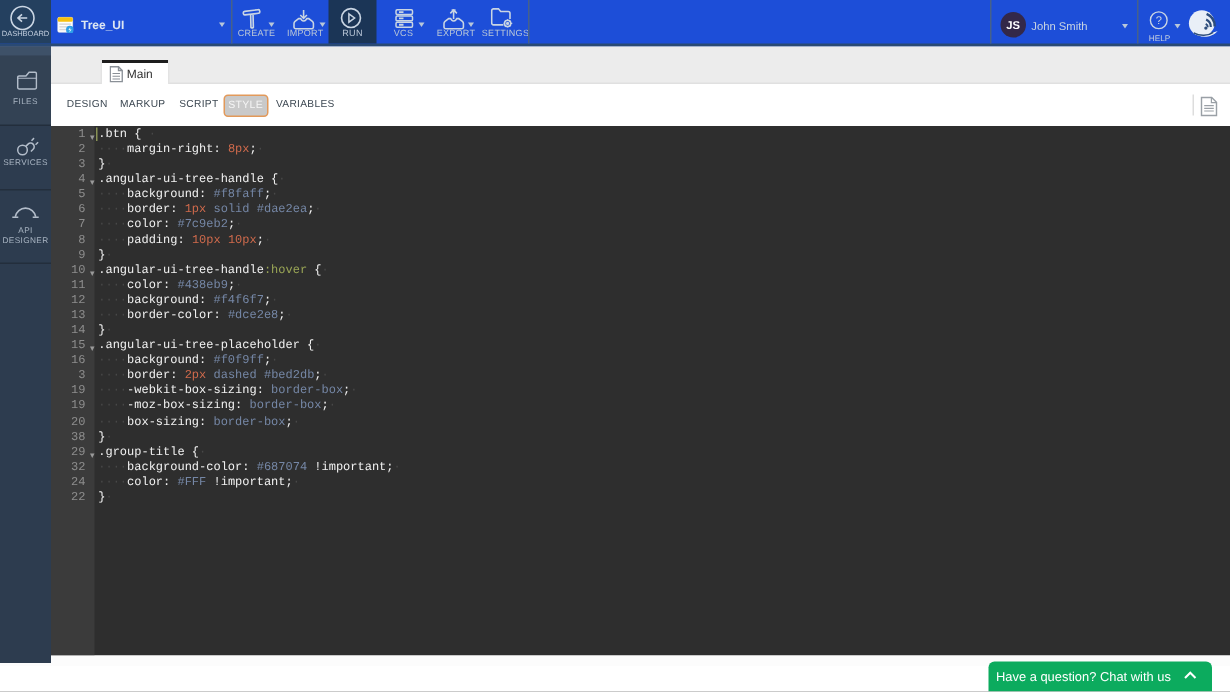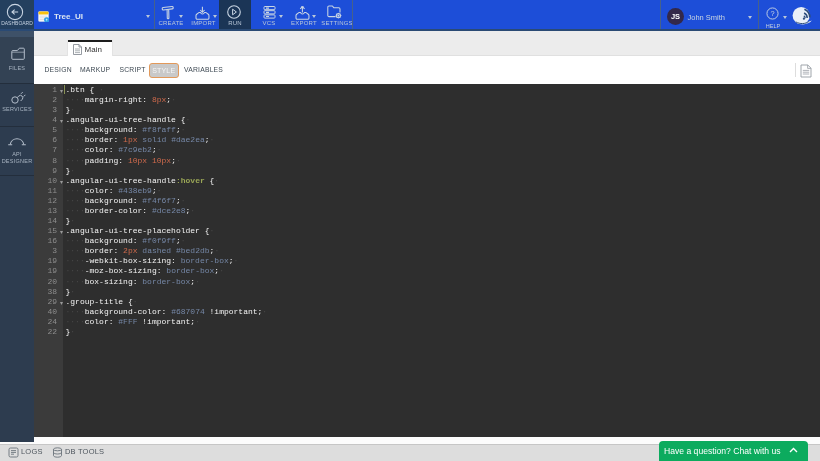--- a/index.html
+++ b/index.html
@@ -44,21 +44,21 @@
   border:1px solid #e2995a; border-radius:3px; color:#f5f5f5; font-size:7px; letter-spacing:.2px; text-align:center; line-height:13px; }
 #savediv { position:absolute; left:761px; top:7px; width:1px; height:14px; background:#ddd; }
 
 
 #editor { position:absolute; left:34px; top:84px; width:786px; height:353px; background:#2e2e2e; }
 #gutter { position:absolute; left:0; top:0; width:29px; height:353px; background:#3b3b3b; }
 #gutter .num { position:absolute; right:6px; width:20px; text-align:right; font:8px "Liberation Mono", monospace; color:#8d8d8d; }
 #gutter .fold { position:absolute; right:0px; font-size:6px; color:#9a9a9a; }
 #code { position:absolute; left:31.5px; top:0; font:8px "Liberation Mono", monospace; color:#f2f2f2; white-space:pre; }
 #code .ln { position:absolute; left:0; height:10.08px; }
-.o { color:#cf6a4c; } .b { color:#7587a6; } .g { color:#9aa656;font-weight:bold; } .i { color:#484848; }
+.o { color:#cf6a4c; } .b { color:#7587a6; } .g { color:#9aa656; } .i { color:#484848; }
 #cursor { position:absolute; left:29.7px; top:1.2px; width:1.5px; height:9px; background:#889155; }
 
 
 #whitestrip { position:absolute; left:34px; top:437px; width:786px; height:7px; background:#fcfcfc; }
 #whitestrip2 { position:absolute; left:0; top:441.5px; width:34px; height:2.5px; background:#fcfcfc; }
 #botbar { position:absolute; left:0; top:444px; width:820px; height:17px; background:#dddddd; border-top:1px solid #c6c6c6; }
 #botbar .bt { position:absolute; top:2px; font-size:7.5px; color:#4e565e; letter-spacing:.2px; }
 #chat { position:absolute; left:659px; top:441px; width:149px; height:20px; background:#0cab5e;
   border-radius:4px 4px 0 0; color:#fff; }
 #chat .txt { position:absolute; left:5px; top:4.5px; font-size:8.6px; }
@@ -254,47 +254,30 @@
         <div class="num" style="top:142.12px">15</div>
         <div class="fold" style="top:144.12px">▾</div>
         <div class="num" style="top:152.20px">16</div>
         <div class="num" style="top:162.28px">3</div>
         <div class="num" style="top:172.36px">19</div>
         <div class="num" style="top:182.44px">19</div>
         <div class="num" style="top:192.52px">20</div>
         <div class="num" style="top:202.60px">38</div>
         <div class="num" style="top:212.68px">29</div>
         <div class="fold" style="top:214.68px">▾</div>
-        <div class="num" style="top:222.76px">40</div>
+        <div class="num" style="top:222.76px">32</div>
         <div class="num" style="top:232.84px">24</div>
         <div class="num" style="top:242.92px">22</div>
       </div>
     <div id="cursor"></div>
     <div id="code"><div class="ln" style="top:1.00px"><span>.btn {</span><span class="i"> ·</span></div><div class="ln" style="top:11.08px"><span class="i">····</span><span>margin-right: </span><span class="o">8px</span><span>;</span><span class="i">·</span></div><div class="ln" style="top:21.16px"><span>}</span><span class="i">·</span></div><div class="ln" style="top:31.24px"><span>.angular-ui-tree-handle {</span><span class="i">·</span></div><div class="ln" style="top:41.32px"><span class="i">····</span><span>background: </span><span class="b">#f8faff</span><span>;</span><span class="i">·</span></div><div class="ln" style="top:51.40px"><span class="i">····</span><span>border: </span><span class="o">1px</span><span> </span><span class="b">solid</span><span> </span><span class="b">#dae2ea</span><span>;</span><span class="i">·</span></div><div class="ln" style="top:61.48px"><span class="i">····</span><span>color: </span><span class="b">#7c9eb2</span><span>;</span><span class="i">·</span></div><div class="ln" style="top:71.56px"><span class="i">····</span><span>padding: </span><span class="o">10px</span><span> </span><span class="o">10px</span><span>;</span><span class="i">·</span></div><div class="ln" style="top:81.64px"><span>}</span><span class="i">·</span></div><div class="ln" style="top:91.72px"><span>.angular-ui-tree-handle</span><span class="g">:hover</span><span> {</span><span class="i">·</span></div><div class="ln" style="top:101.80px"><span class="i">····</span><span>color: </span><span class="b">#438eb9</span><span>;</span><span class="i">·</span></div><div class="ln" style="top:111.88px"><span class="i">····</span><span>background: </span><span class="b">#f4f6f7</span><span>;</span><span class="i">·</span></div><div class="ln" style="top:121.96px"><span class="i">····</span><span>border-color: </span><span class="b">#dce2e8</span><span>;</span><span class="i">·</span></div><div class="ln" style="top:132.04px"><span>}</span><span class="i">·</span></div><div class="ln" style="top:142.12px"><span>.angular-ui-tree-placeholder {</span><span class="i">·</span></div><div class="ln" style="top:152.20px"><span class="i">····</span><span>background: </span><span class="b">#f0f9ff</span><span>;</span><span class="i">·</span></div><div class="ln" style="top:162.28px"><span class="i">····</span><span>border: </span><span class="o">2px</span><span> </span><span class="b">dashed</span><span> </span><span class="b">#bed2db</span><span>;</span><span class="i">·</span></div><div class="ln" style="top:172.36px"><span class="i">····</span><span>-webkit-box-sizing: </span><span class="b">border-box</span><span>;</span><span class="i">·</span></div><div class="ln" style="top:182.44px"><span class="i">····</span><span>-moz-box-sizing: </span><span class="b">border-box</span><span>;</span><span class="i">·</span></div><div class="ln" style="top:192.52px"><span class="i">····</span><span>box-sizing: </span><span class="b">border-box</span><span>;</span><span class="i">·</span></div><div class="ln" style="top:202.60px"><span>}</span><span class="i">·</span></div><div class="ln" style="top:212.68px"><span>.group-title {</span><span class="i">·</span></div><div class="ln" style="top:222.76px"><span class="i">····</span><span>background-color: </span><span class="b">#687074</span><span> !important;</span><span class="i">·</span></div><div class="ln" style="top:232.84px"><span class="i">····</span><span>color: </span><span class="b">#FFF</span><span> !important;</span><span class="i">·</span></div><div class="ln" style="top:242.92px"><span>}</span><span class="i">·</span></div></div>
   </div>
 
   <div id="whitestrip"></div>
   <div id="whitestrip2"></div>
-  <div id="botbar">
-    <svg width="11" height="11" style="position:absolute;left:8px;top:1.5px" viewBox="0 0 11 11">
-      <g fill="none" stroke="#6a737b" stroke-width="0.9">
-        <rect x="1" y="1" width="9" height="9" rx="1.5"></rect>
-        <path d="M3 3.6 h5 M3 5.4 h5 M3 7.2 h3"></path>
-      </g>
-    </svg>
-    <div class="bt" style="left:21px">LOGS</div>
-    <svg width="11" height="11" style="position:absolute;left:52px;top:1.5px" viewBox="0 0 11 11">
-      <g fill="none" stroke="#6a737b" stroke-width="0.9">
-        <ellipse cx="5.5" cy="2.3" rx="4" ry="1.5"></ellipse>
-        <path d="M1.5 2.3 v6.3 c0 0.9 1.8 1.6 4 1.6 s4 -0.7 4 -1.6 V2.3"></path>
-        <path d="M1.5 5.4 c0 0.9 1.8 1.6 4 1.6 s4 -0.7 4 -1.6"></path>
-      </g>
-    </svg>
-    <div class="bt" style="left:65px">DB TOOLS</div>
-  </div>
 
   <div id="chat">
     <div class="txt">Have a question? Chat with us</div>
     <svg width="9" height="6" viewBox="0 0 9 6">
         <path d="M1 5 L4.5 1.5 L8 5" fill="none" stroke="#fff" stroke-width="1.4"></path>
       </svg>
   </div>
 
 </div>
 

